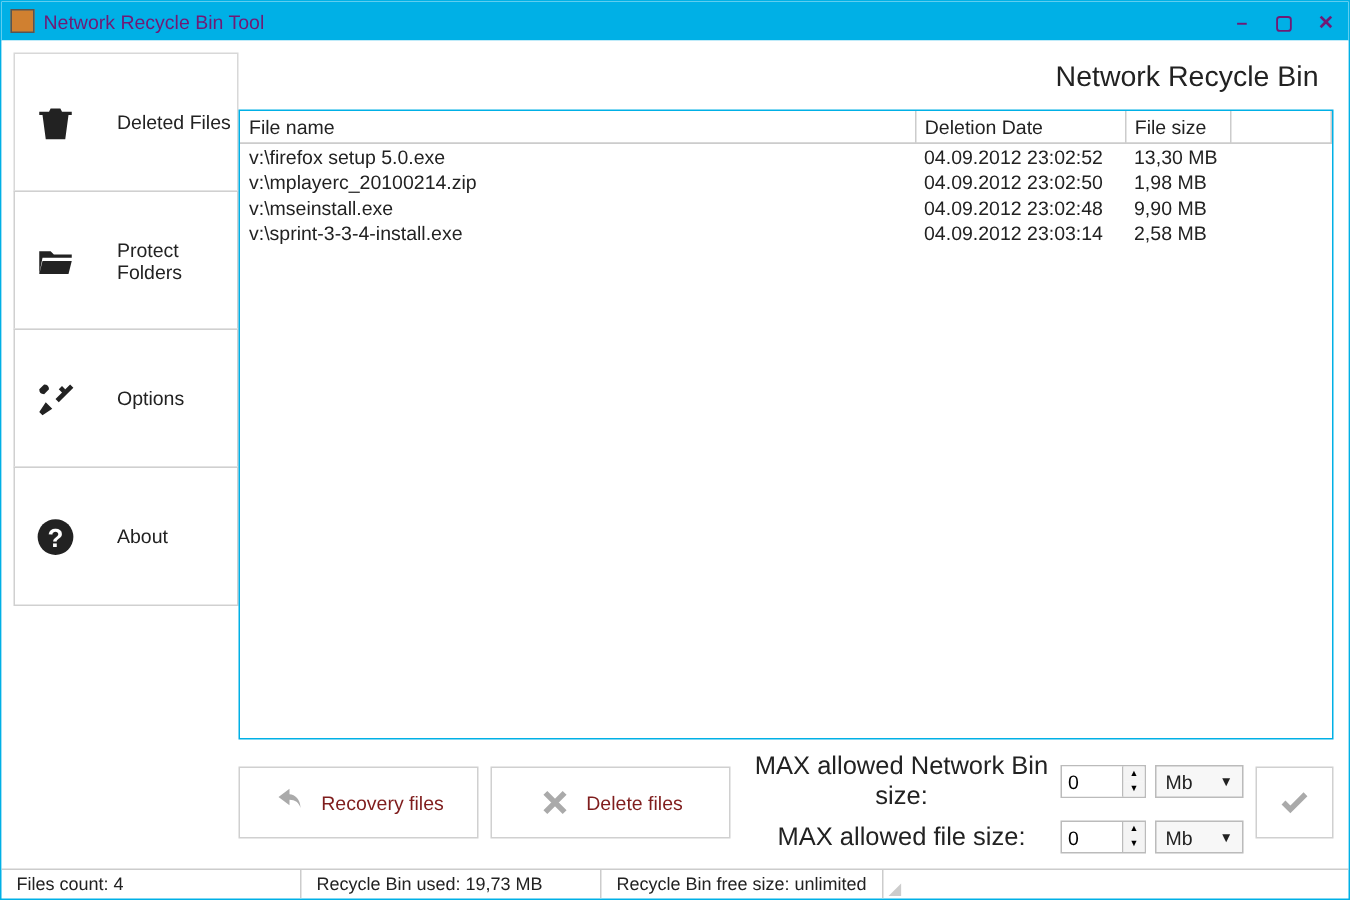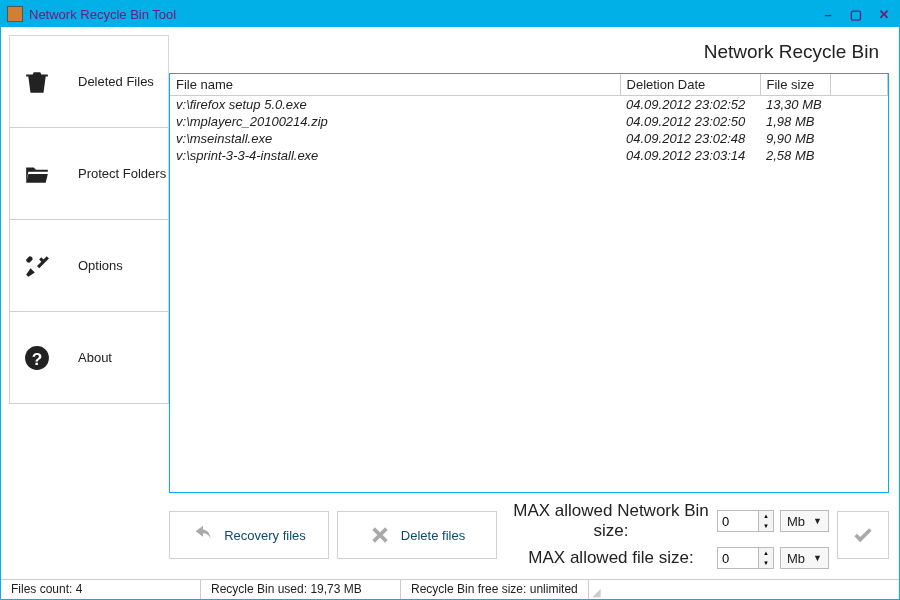--- a/index.html
+++ b/index.html
@@ -24,36 +24,36 @@
   .sidebar-item .label { font-size: 13px; }
   
   
   .rightpane { flex: 1; padding: 8px 10px 8px 0; display: flex; flex-direction: column; }
   .pane-title { text-align: right; font-size: 19px; padding: 6px 10px 10px 0; }
   
   .tablewrap { flex: 1; border: 1px solid #00b0e6; overflow: auto; }
   table { width: 100%; border-collapse: collapse; table-layout: fixed; }
   thead th { text-align: left; font-weight: normal; font-size: 13px; border: 1px solid #ccc; border-top: none; padding: 3px 6px; background: #fff; }
   thead th:first-child { border-left: none; }
-  tbody td { padding: 1px 6px; font-size: 13px; white-space: nowrap; overflow: hidden; text-overflow: ellipsis; font-style: italic; }
+  tbody td { padding: 1px 6px; font-size: 13px; white-space: nowrap; overflow: hidden; text-overflow: ellipsis; }
   
   
   .controls { display: flex; align-items: center; gap: 8px; padding: 8px 0 2px 0; }
-  .btn { border: 1px solid #d0d0d0; background: #fff; height: 48px; display: flex; align-items: center; justify-content: center; gap: 10px; padding: 0 16px; color: #0c4a6e; cursor: pointer; min-width: 160px; }
+  .btn { border: 1px solid #d0d0d0; background: #fff; height: 48px; display: flex; align-items: center; justify-content: center; gap: 10px; padding: 0 16px; color: #7f1d1d; cursor: pointer; min-width: 160px; }
   .btn svg { width: 22px; height: 22px; fill: #aaa; }
   .btn.confirm { min-width: 52px; width: 52px; padding: 0; }
   
   .settingscol { flex: 1; display: flex; flex-direction: column; gap: 6px; padding-left: 6px; }
   .settrow { display: flex; align-items: center; gap: 6px; }
   .settrow .settlabel { width: 200px; font-size: 17px; text-align: center; }
   .spinner { display: flex; align-items: stretch; border: 1px solid #bbb; height: 22px; }
   .spinner input { width: 40px; border: none; padding: 0 4px; font-size: 13px; outline: none; }
   .spinner .spins { display: flex; flex-direction: column; border-left: 1px solid #bbb; }
   .spinner .spins button { width: 14px; height: 10px; border: none; background: #f4f4f4; font-size: 6px; line-height: 6px; padding: 0; cursor: pointer; }
-  .unitselect { display: flex; align-items: center; border: 1px solid #bbb; height: 22px; padding: 0 6px; gap: 8px; cursor: pointer; background: #f7f7f7; }
+  .unitselect { display: flex; align-items: center; border: 1px solid #bbb; height: 22px; padding: 0 6px; gap: 18px; cursor: pointer; background: #f7f7f7; }
   .unitselect .caret { font-size: 9px; }
   
   
   .statusbar { height: 20px; border-top: 1px solid #ccc; display: flex; font-size: 12px; }
   .statusbar .cell { padding: 2px 10px; border-right: 1px solid #ccc; }
   .statusbar .cell:last-child { border-right: none; flex: 1; }
   .resizer { width: 14px; align-self: flex-end; text-align: right; color: #ccc; font-size: 11px; padding-right: 2px; }
 </style>
 </head>
 <body>

